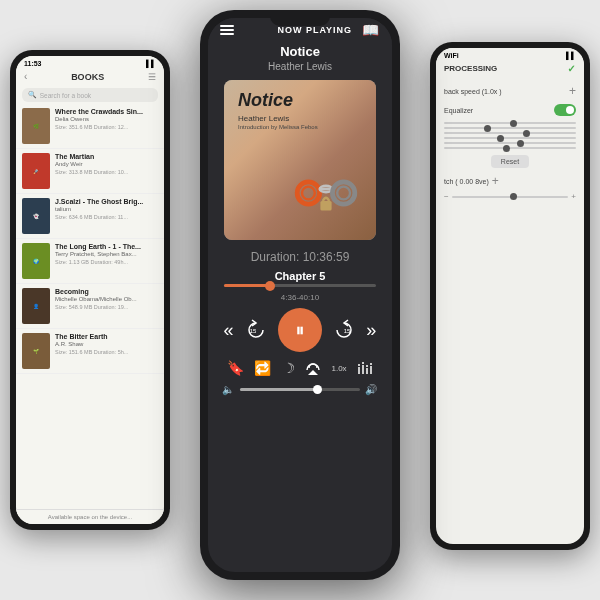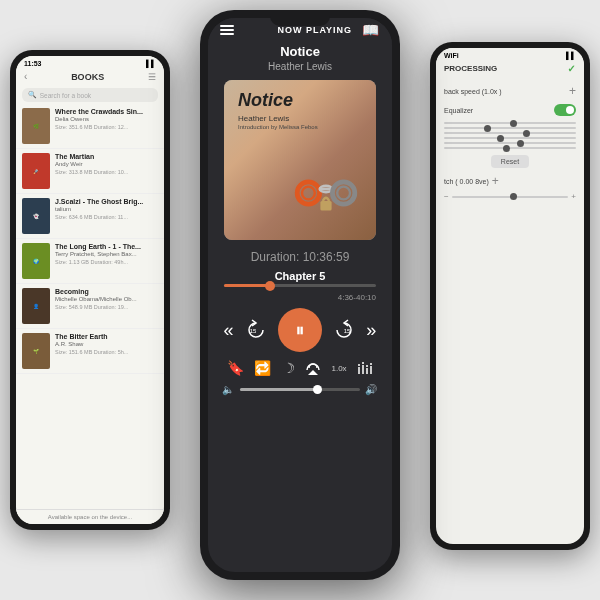--- a/index.html
+++ b/index.html
@@ -446,21 +446,21 @@
       width: 10px;
       height: 10px;
       background: #e07040;
       border-radius: 50%;
       top: -3.5px;
       left: 30%;
       margin-left: -5px;
     }
     .time-row {
       display: flex;
-      justify-content: flex-end;
+      justify-content: center;
       padding: 2px 16px;
       font-size: 8px;
       color: #999;
     }
     .controls-row {
       display: flex;
       align-items: center;
       justify-content: space-around;
       padding: 4px 10px;
     }

